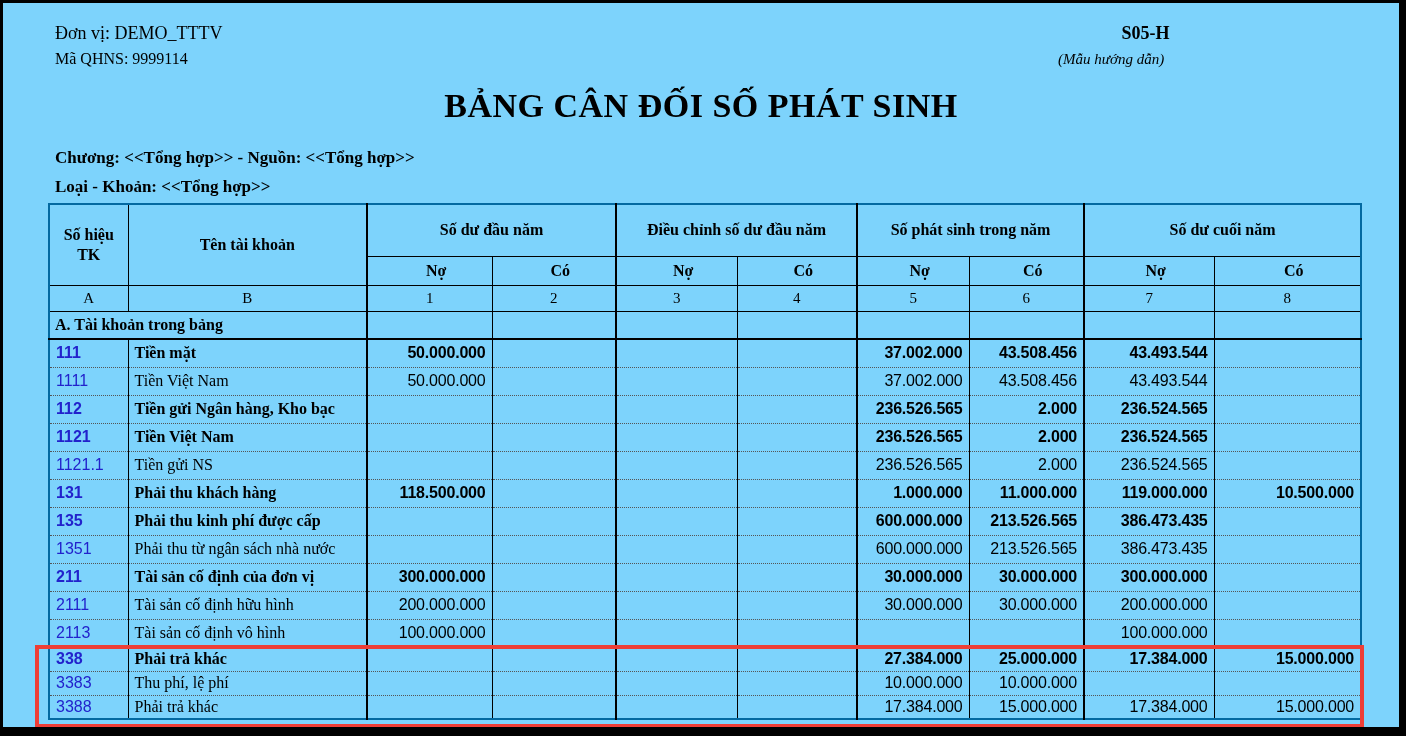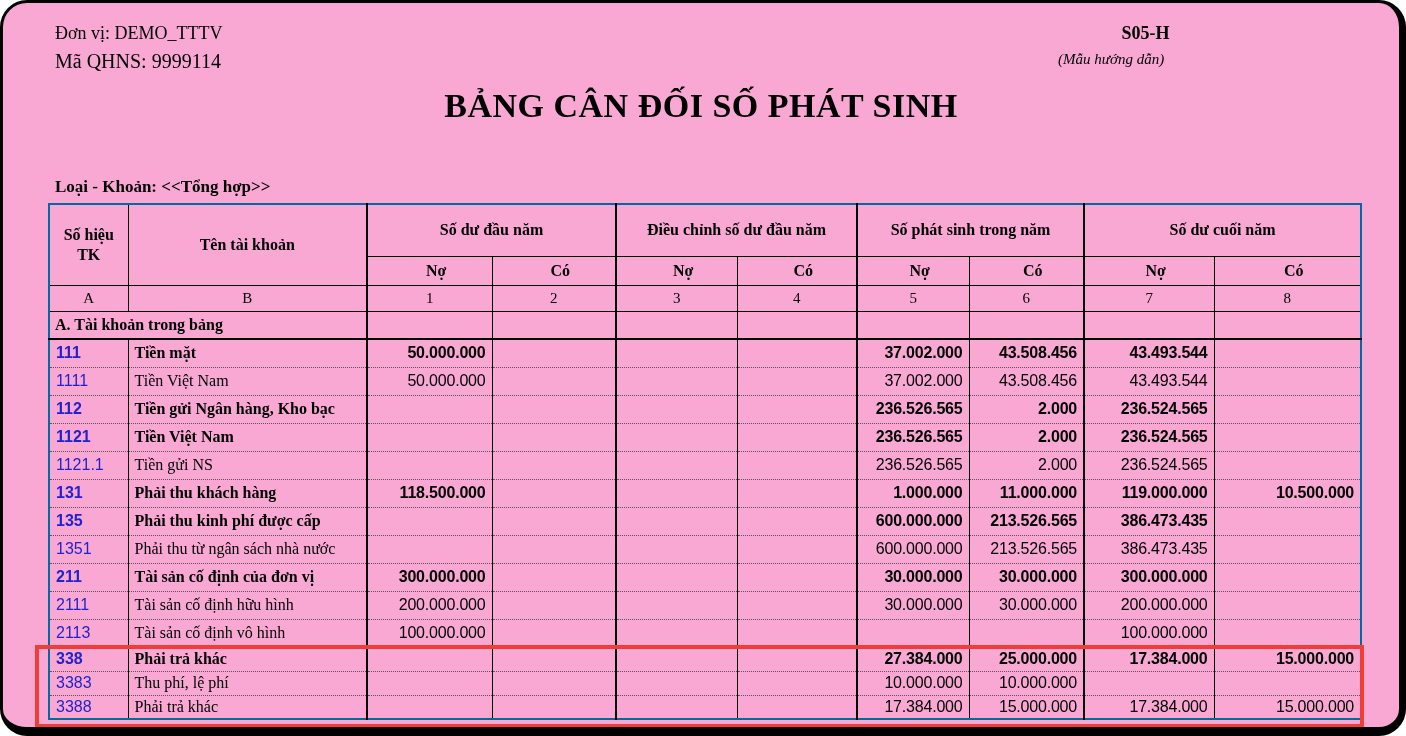--- a/index.html
+++ b/index.html
@@ -1,32 +1,31 @@
 <!DOCTYPE html>
 <html style="--code-blue: #2222cc;"><head>
 <meta charset="utf-8">
 <style>
   * { box-sizing: border-box; }
   html, body { margin: 0; padding: 0; background: #ffffff; }
   .page {
     position: relative;
     width: 1406px;
     height: 736px;
-    background: #f9a8d4;
+    background: #7dd3fc;
     border-top: 3px solid #000;
     border-left: 3px solid #000;
     border-right: 7px solid #000;
     border-bottom: 9px solid #000;
     overflow: hidden;
     font-family: "Liberation Serif", "DejaVu Serif", serif;
     color: #000;
-    border-radius: 27px;
   }
   .unit-label   { position: absolute; left: 52px;  top: 20px;  font-size: 18px; }
-  .qhns-label   { position: absolute; left: 52px;  top: 47px;  font-size: 20px; text-align: center; }
+  .qhns-label   { position: absolute; left: 52px;  top: 47px;  font-size: 16px; text-align: center; }
   .form-code    { position: absolute; left: 1055px; top: 20px; width: 175px; text-align: center; font-weight: bold; font-size: 18px; }
   .form-note    { position: absolute; left: 1055px; top: 48px; width: 175px; text-align: left; font-style: italic; font-size: 15px; }
   .report-title { position: absolute; left: 0; top: 84px; width: 100%; text-align: center; font-weight: bold; font-size: 34px; letter-spacing: .5px; }
   .report-sub   { position: absolute; left: 0; top: 121px; width: 100%; text-align: center; font-size: 17px; }
   .chapter-line { position: absolute; left: 52px; top: 145px; font-weight: bold; font-size: 17px; }
   .type-line    { position: absolute; left: 52px; top: 174px; font-weight: bold; font-size: 17px; }
 
   table.balance {
     position: absolute; left: 45px; top: 200px;
     width: 1312px; border-collapse: collapse; table-layout: fixed;
@@ -77,20 +76,21 @@
 </head>
 <body>
 
 <div class="page">
 
   <div class="unit-label">Đơn vị: DEMO_TTTV</div>
   <div class="qhns-label">Mã QHNS: 9999114</div>
   <div class="form-code">S05-H</div>
   <div class="form-note">(Mẫu hướng dẫn)</div>
   <div class="report-title">BẢNG CÂN ĐỐI SỐ PHÁT SINH</div>
+  <div class="chapter-line">Chương: &lt;&lt;Tổng hợp&gt;&gt; - Nguồn: &lt;&lt;Tổng hợp&gt;&gt;</div>
   <div class="type-line">Loại - Khoản: &lt;&lt;Tổng hợp&gt;&gt;</div>
 
   <table class="balance">
     <colgroup>
       <col style="width:79px">
         <col style="width:239px">
       <col style="width:125px">
         <col style="width:124px">
       <col style="width:121px">
         <col style="width:120px">

